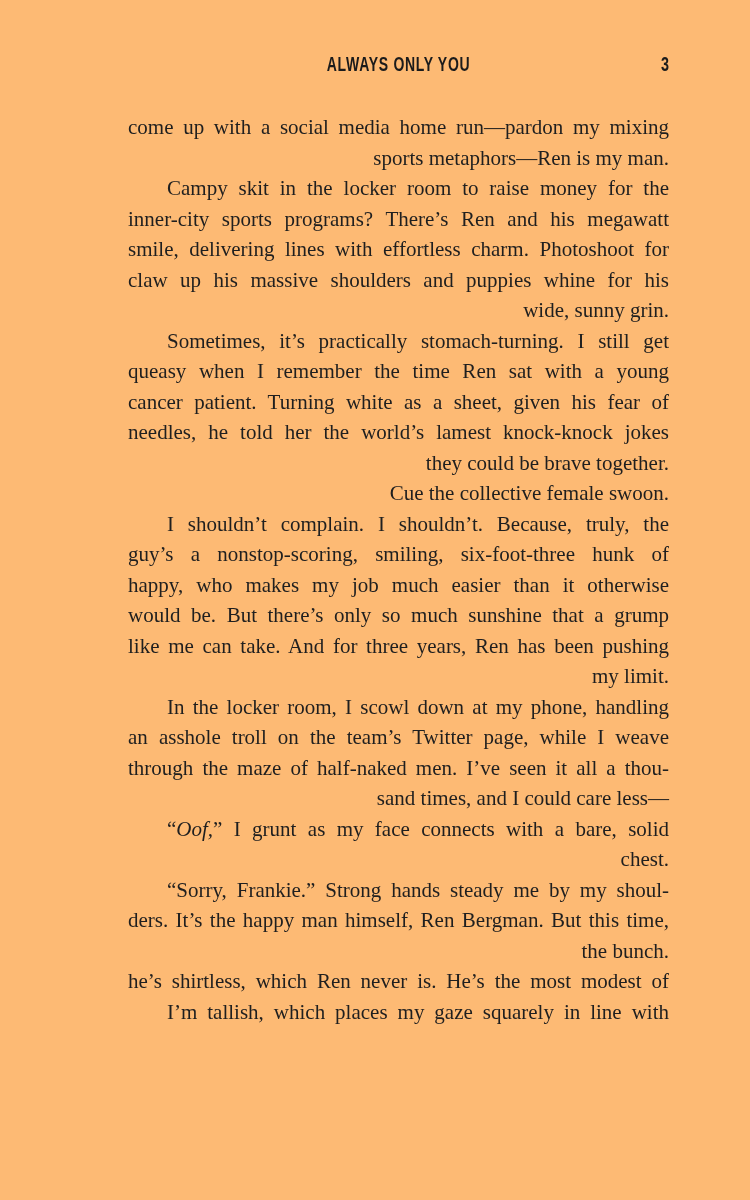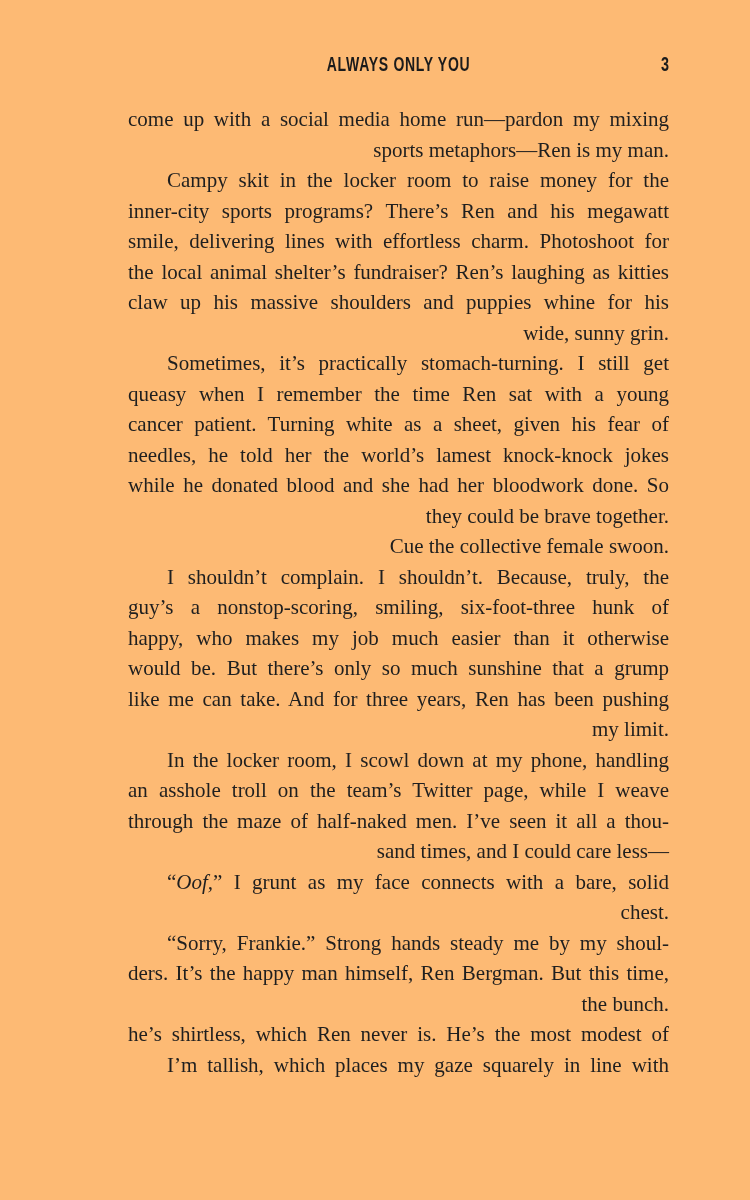--- a/index.html
+++ b/index.html
@@ -45,21 +45,21 @@
   .page-num {
     position: absolute;
     right: 0;
     top: 0;
     display: inline-block;
     transform: scaleX(0.72);
     transform-origin: right center;
   }
   .body-text {
     position: absolute;
-    top: 104px;
+    top: 112px;
     left: 128px;
     width: 541px;
     font-size: 21px;
     line-height: 30.5px;
     color: #1f1f1f;
   }
   .para { margin: 0; }
   .line {
     text-align: right;
     text-justify: inter-word;
@@ -86,30 +86,28 @@
 
   <div class="body-text">
       <div class="para">
         <div class="line j">come up with a social media home run—pardon my mixing</div>
         <div class="line">sports metaphors—Ren is my man.</div>
       </div>
       <div class="para">
         <div class="line j ind">Campy skit in the locker room to raise money for the</div>
         <div class="line j">inner-city sports programs? There’s Ren and his megawatt</div>
         <div class="line j">smile, delivering lines with effortless charm. Photoshoot for</div>
-        <div class="line j">the local animal shelter’s fundraiser? Ren’s laughing as kitties</div>
         <div class="line j">claw up his massive shoulders and puppies whine for his</div>
         <div class="line">wide, sunny grin.</div>
       </div>
       <div class="para">
         <div class="line j ind">Sometimes, it’s practically stomach-turning. I still get</div>
         <div class="line j">queasy when I remember the time Ren sat with a young</div>
         <div class="line j">cancer patient. Turning white as a sheet, given his fear of</div>
         <div class="line j">needles, he told her the world’s lamest knock-knock jokes</div>
-        <div class="line j">while he donated blood and she had her bloodwork done. So</div>
         <div class="line">they could be brave together.</div>
       </div>
       <div class="para">
         <div class="line ind">Cue the collective female swoon.</div>
       </div>
       <div class="para">
         <div class="line j ind">I shouldn’t complain. I shouldn’t. Because, truly, the</div>
         <div class="line j">guy’s a nonstop-scoring, smiling, six-foot-three hunk of</div>
         <div class="line j">happy, who makes my job much easier than it otherwise</div>
         <div class="line j">would be. But there’s only so much sunshine that a grump</div>

